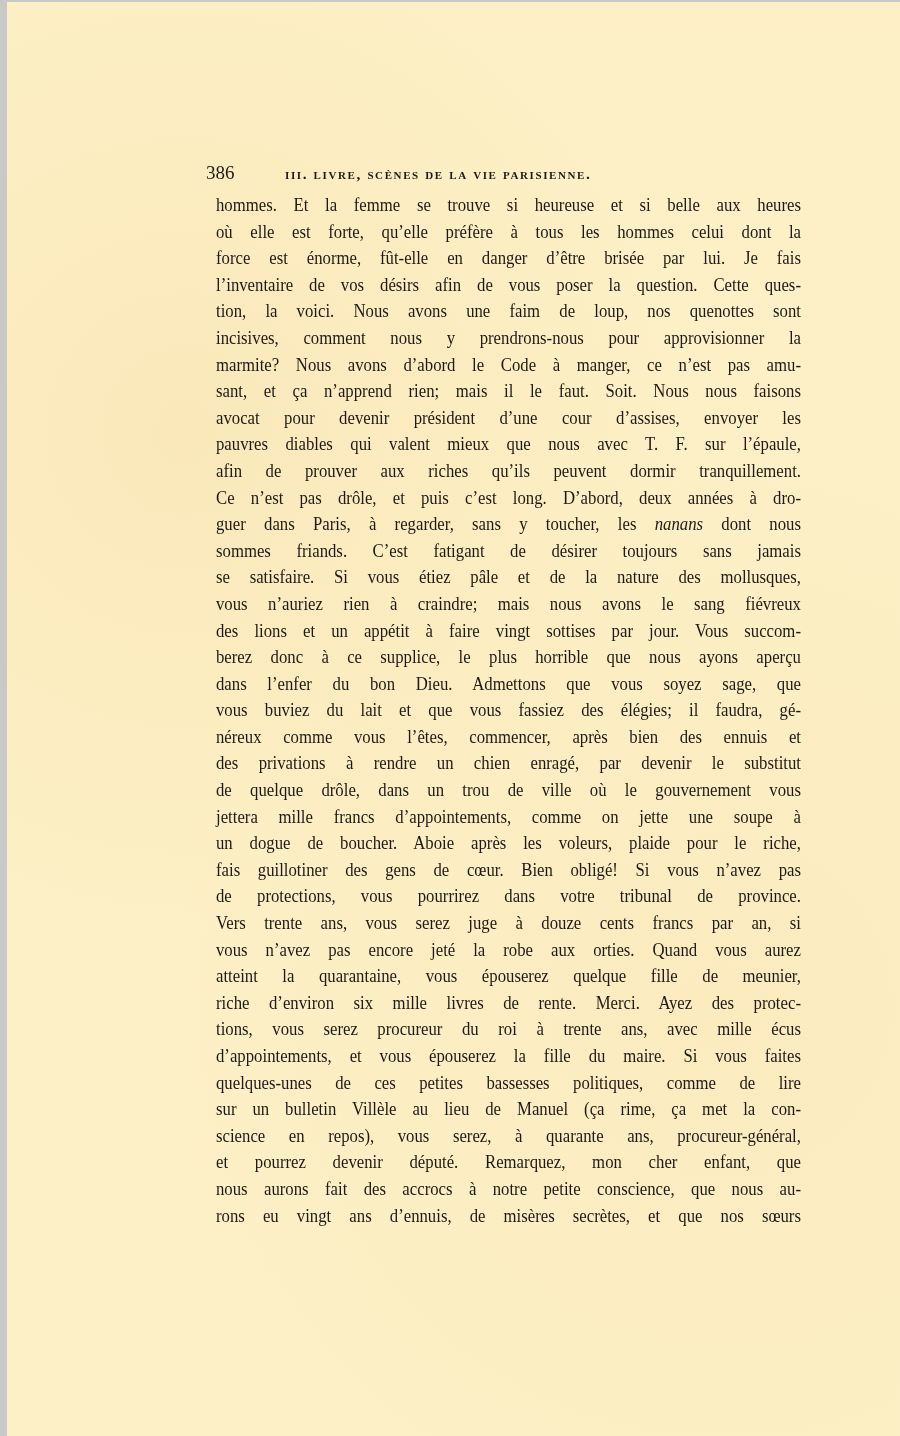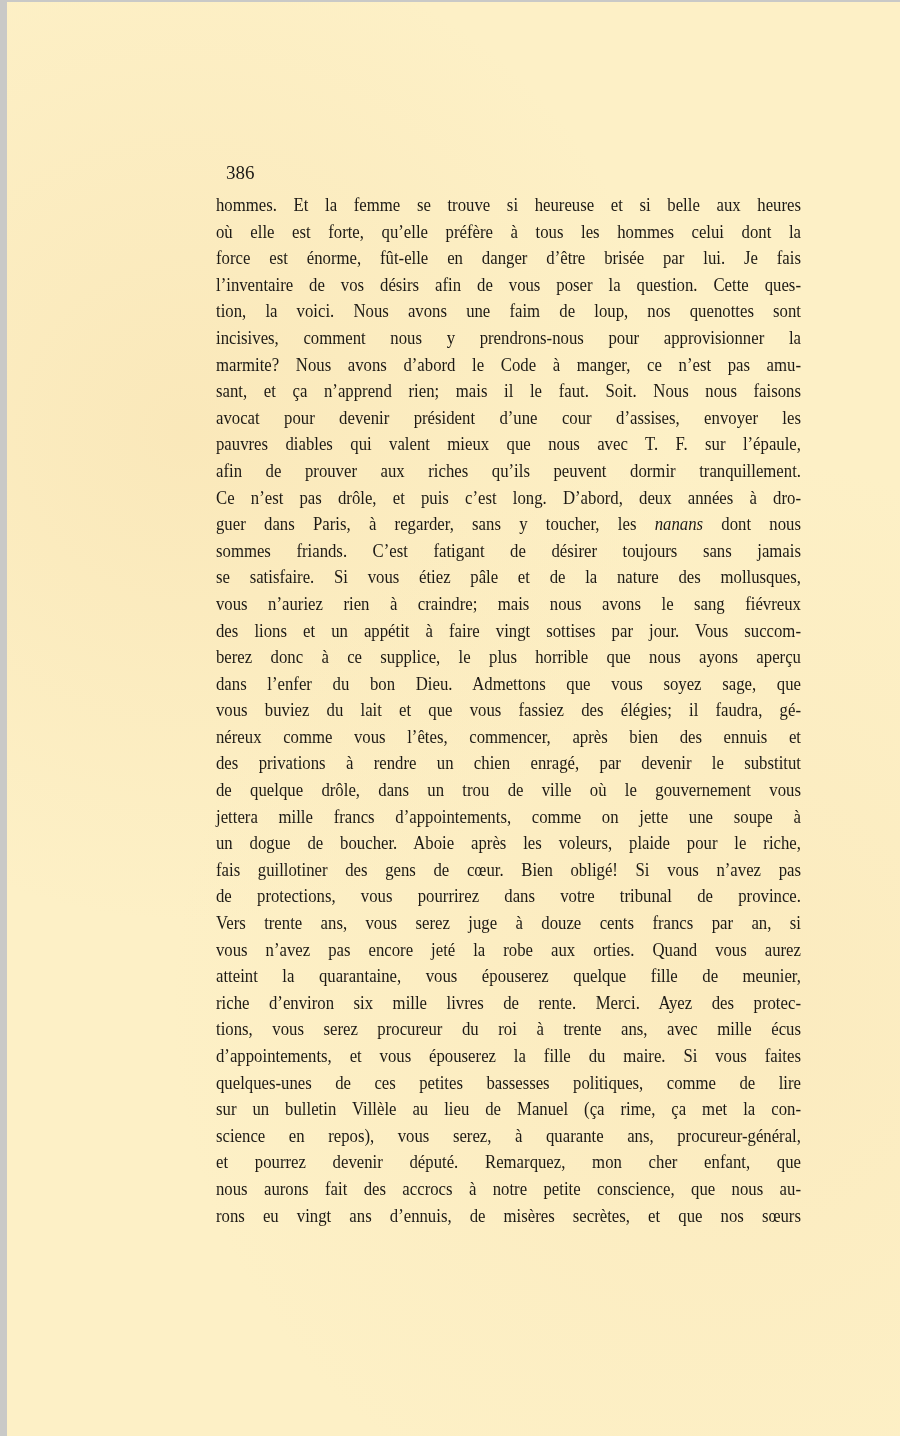--- a/index.html
+++ b/index.html
@@ -16,21 +16,21 @@
       top: 2px;
       width: 893px;
       height: 1434px;
       background: #fdf0c6;
       background-image:
         radial-gradient(circle at 20% 30%, rgba(236,196,130,0.18) 0, rgba(236,196,130,0) 40%),
         radial-gradient(circle at 80% 70%, rgba(240,205,150,0.15) 0, rgba(240,205,150,0) 45%);
     }
     .running-head {
       position: absolute;
-      left: 219px;
+      left: 199px;
       top: 157px;
       width: 585px;
       height: 28px;
       font-family: "Liberation Serif", "DejaVu Serif", serif;
       color: #1c1a16;
     }
     .folio {
       position: absolute;
       left: 0;
       top: 0;
@@ -76,20 +76,21 @@
       font-style: italic;
     }
   </style>
 </head>
 <body>
 
 <div class="page">
 
   <div class="running-head">
     <span class="folio">386</span>
+    <span class="head-title">III. LIVRE, SCÈNES DE LA VIE PARISIENNE.</span>
   </div>
 
   <div class="text-block">
     <span class="line">hommes. Et la femme se trouve si heureuse et si belle aux heures</span>
     <span class="line">où elle est forte, qu’elle préfère à tous les hommes celui dont la</span>
     <span class="line">force est énorme, fût-elle en danger d’être brisée par lui. Je fais</span>
     <span class="line">l’inventaire de vos désirs afin de vous poser la question. Cette ques-</span>
     <span class="line">tion, la voici. Nous avons une faim de loup, nos quenottes sont</span>
     <span class="line">incisives, comment nous y prendrons-nous pour approvisionner la</span>
     <span class="line">marmite? Nous avons d’abord le Code à manger, ce n’est pas amu-</span>

